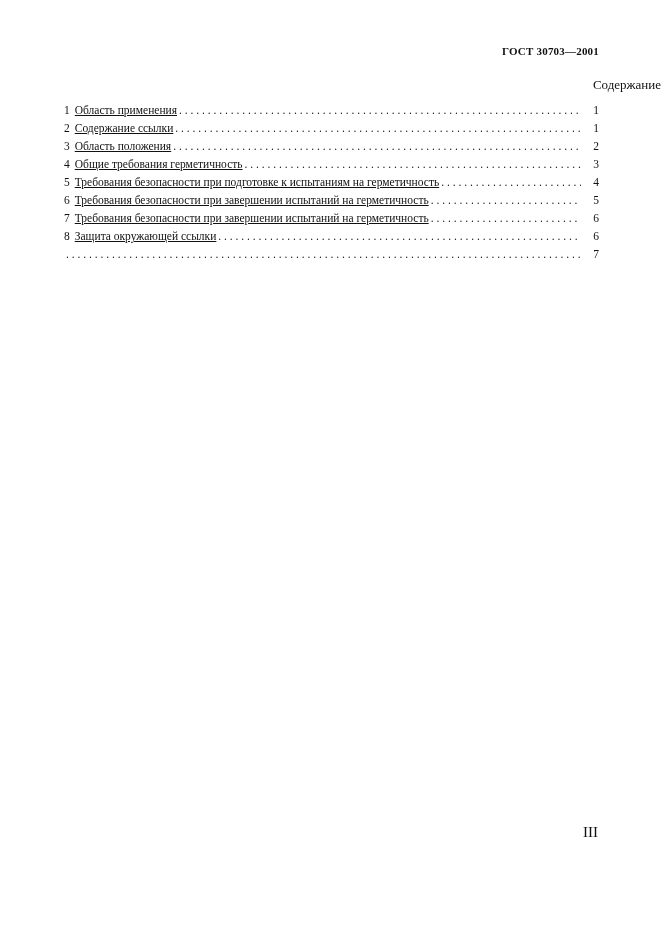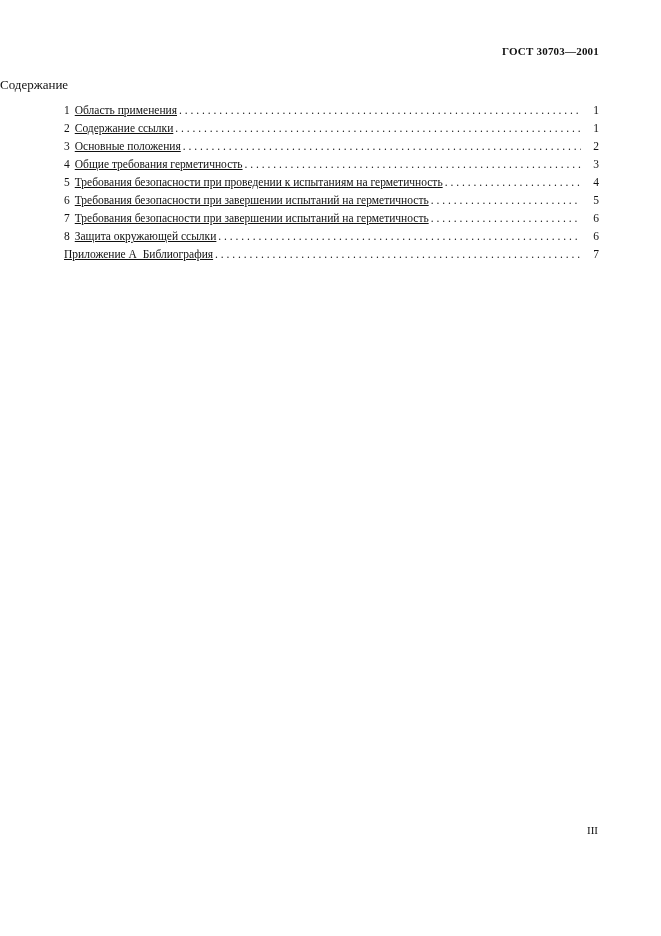--- a/index.html
+++ b/index.html
@@ -7,21 +7,21 @@
       width: 661px; height: 936px; position: relative; overflow: hidden;
       font-family: "Liberation Serif", "DejaVu Serif", serif;
       color: #111111;
     }
     .doc-code {
       position: absolute; top: 45px; right: 62px;
       font-weight: bold; font-size: 11px; letter-spacing: 0.2px;
     }
     .toc-title {
       position: absolute; top: 77px; left: 0; width: 661px;
-      text-align: left; font-size: 13px;
+      text-align: right; font-size: 13px;
     }
     .toc {
       position: absolute; top: 101px; left: 64px; width: 535px;
     }
     .toc-row {
       display: flex; align-items: baseline; height: 18px;
       font-size: 11.5px; line-height: 18px; white-space: nowrap;
     }
     .toc-num { margin-right: 5px; }
     .toc-label { flex: 0 0 auto; text-decoration: underline; }
@@ -29,21 +29,21 @@
       flex: 1 1 auto; overflow: hidden; margin: 0 4px 0 2px;
       letter-spacing: 4.1px; color: #222;
     }
     .toc-leader::before {
       content: ". . . . . . . . . . . . . . . . . . . . . . . . . . . . . . . . . . . . . . . . . . . . . . . . . . . . . . . . . . . . . . . . . . . . . . . . . . . . . . . . . . . . . . . . . . . . . . . . . . . . . . . . . .";
       letter-spacing: 0;
       white-space: nowrap;
     }
     .toc-page { flex: 0 0 14px; text-align: right; }
     .page-number {
-      position: absolute; top: 824px; right: 63px; font-size: 11px;
+      position: absolute; top: 824px; right: 63px; font-size: 15px;
     }
   </style>
 </head>
 <body>
 
 <div class="doc-code">ГОСТ 30703—2001</div>
 
 <div class="toc-title">Содержание</div>
 
 <div class="toc">
@@ -54,33 +54,33 @@
     <span class="toc-page">1</span>
   </div>
   <div class="toc-row">
     <span class="toc-num">2</span>
     <span class="toc-label">Содержание ссылки</span>
     <span class="toc-leader"></span>
     <span class="toc-page">1</span>
   </div>
   <div class="toc-row">
     <span class="toc-num">3</span>
-    <span class="toc-label">Основные положения</span>
+    <span class="toc-label">Область положения</span>
     <span class="toc-leader"></span>
     <span class="toc-page">2</span>
   </div>
   <div class="toc-row">
     <span class="toc-num">4</span>
     <span class="toc-label">Общие требования герметичность</span>
     <span class="toc-leader"></span>
     <span class="toc-page">3</span>
   </div>
   <div class="toc-row">
     <span class="toc-num">5</span>
-    <span class="toc-label">Требования безопасности при проведении к испытаниям на герметичность</span>
+    <span class="toc-label">Требования безопасности при подготовке к испытаниям на герметичность</span>
     <span class="toc-leader"></span>
     <span class="toc-page">4</span>
   </div>
   <div class="toc-row">
     <span class="toc-num">6</span>
     <span class="toc-label">Требования безопасности при завершении испытаний на герметичность</span>
     <span class="toc-leader"></span>
     <span class="toc-page">5</span>
   </div>
   <div class="toc-row">
@@ -89,19 +89,18 @@
     <span class="toc-leader"></span>
     <span class="toc-page">6</span>
   </div>
   <div class="toc-row">
     <span class="toc-num">8</span>
     <span class="toc-label">Защита окружающей ссылки</span>
     <span class="toc-leader"></span>
     <span class="toc-page">6</span>
   </div>
   <div class="toc-row">
-    <span class="toc-label" style="white-space: pre;">Приложение А  Библиография</span>
     <span class="toc-leader"></span>
     <span class="toc-page">7</span>
   </div>
 </div>
 
 <div class="page-number">III</div>
 
 </body></html>

